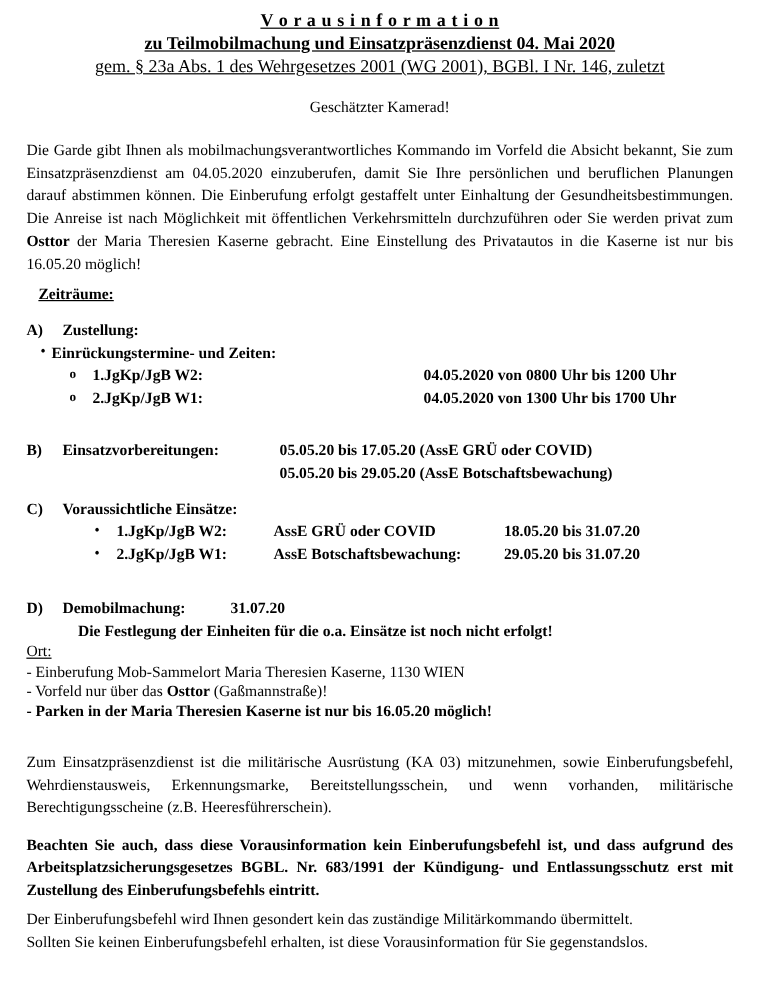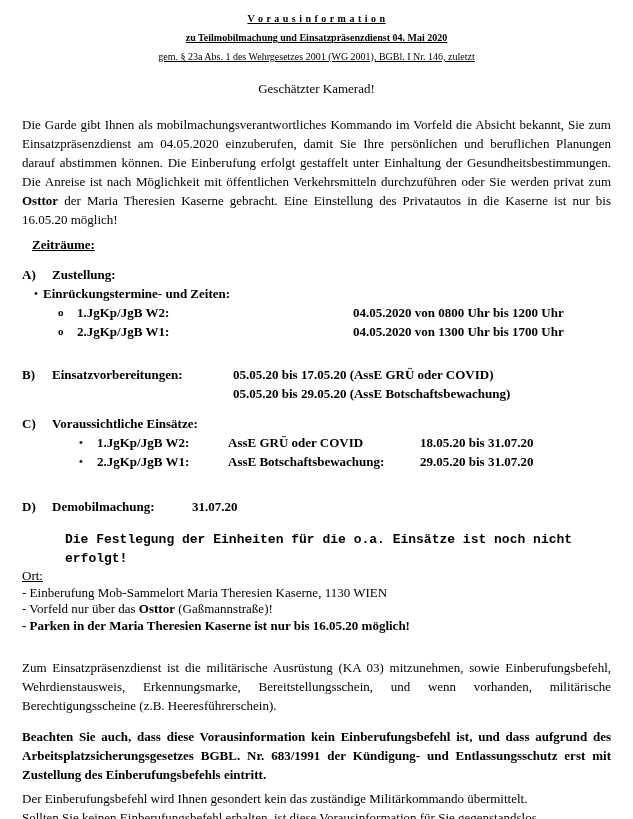--- a/index.html
+++ b/index.html
@@ -9,21 +9,21 @@
     background:#ffffff; color:#000000;
     font-family:"Liberation Serif", serif;
     font-size:13px; line-height:19px;
     padding:9px 22px 0 22px;
     overflow:hidden;
     position:relative;
   }
   .center { text-align:center; }
   .b { font-weight:bold; }
   .u { text-decoration:underline; }
-  .hline { font-size:10px; line-height:19px; white-space:nowrap; }
+  .hline { font-size:15px; line-height:19px; white-space:nowrap; }
   .h1 { letter-spacing:0.5px; }
   .salutation { margin-top:13px; }
   .para { text-align:justify; margin-top:17px; }
   .zeit { margin-top:6px;margin-left:10px; }
   
   .sec-head { display:flex; font-weight:bold; }
   .sec-label { width:30px; flex:0 0 30px; }
   
   .sec-a { margin-top:11px; }
   .a-sub { display:flex; font-weight:bold; margin-left:12px; }
@@ -37,21 +37,21 @@
   
   .sec-c { margin-top:11px; }
   .c-row { display:flex; font-weight:bold; margin-left:57px; }
   .c-row .blt { width:18px; flex:0 0 18px; font-size:11px; }
   .c-unit { width:131px; flex:0 0 131px; }
   .c-mission { width:192px; flex:0 0 192px; }
   
   .sec-d { margin-top:26px; }
   .d-title { width:140px; flex:0 0 140px; }
   
-  .notice { margin-top:14px; margin-left:43px; font-weight:bold;font-family:Liberation Mono, monospace; }
+  .notice { margin-left:43px; font-weight:bold; }
   .ort { line-height:16.5px; }
   .equip { margin-top:24px; }
   .warn { margin-top:12px; font-weight:bold; text-align:justify; }
   .closing { margin-top:6px; line-height:18.5px; }
 </style>
 </head>
 <body>
 
 <div class="page">
 

